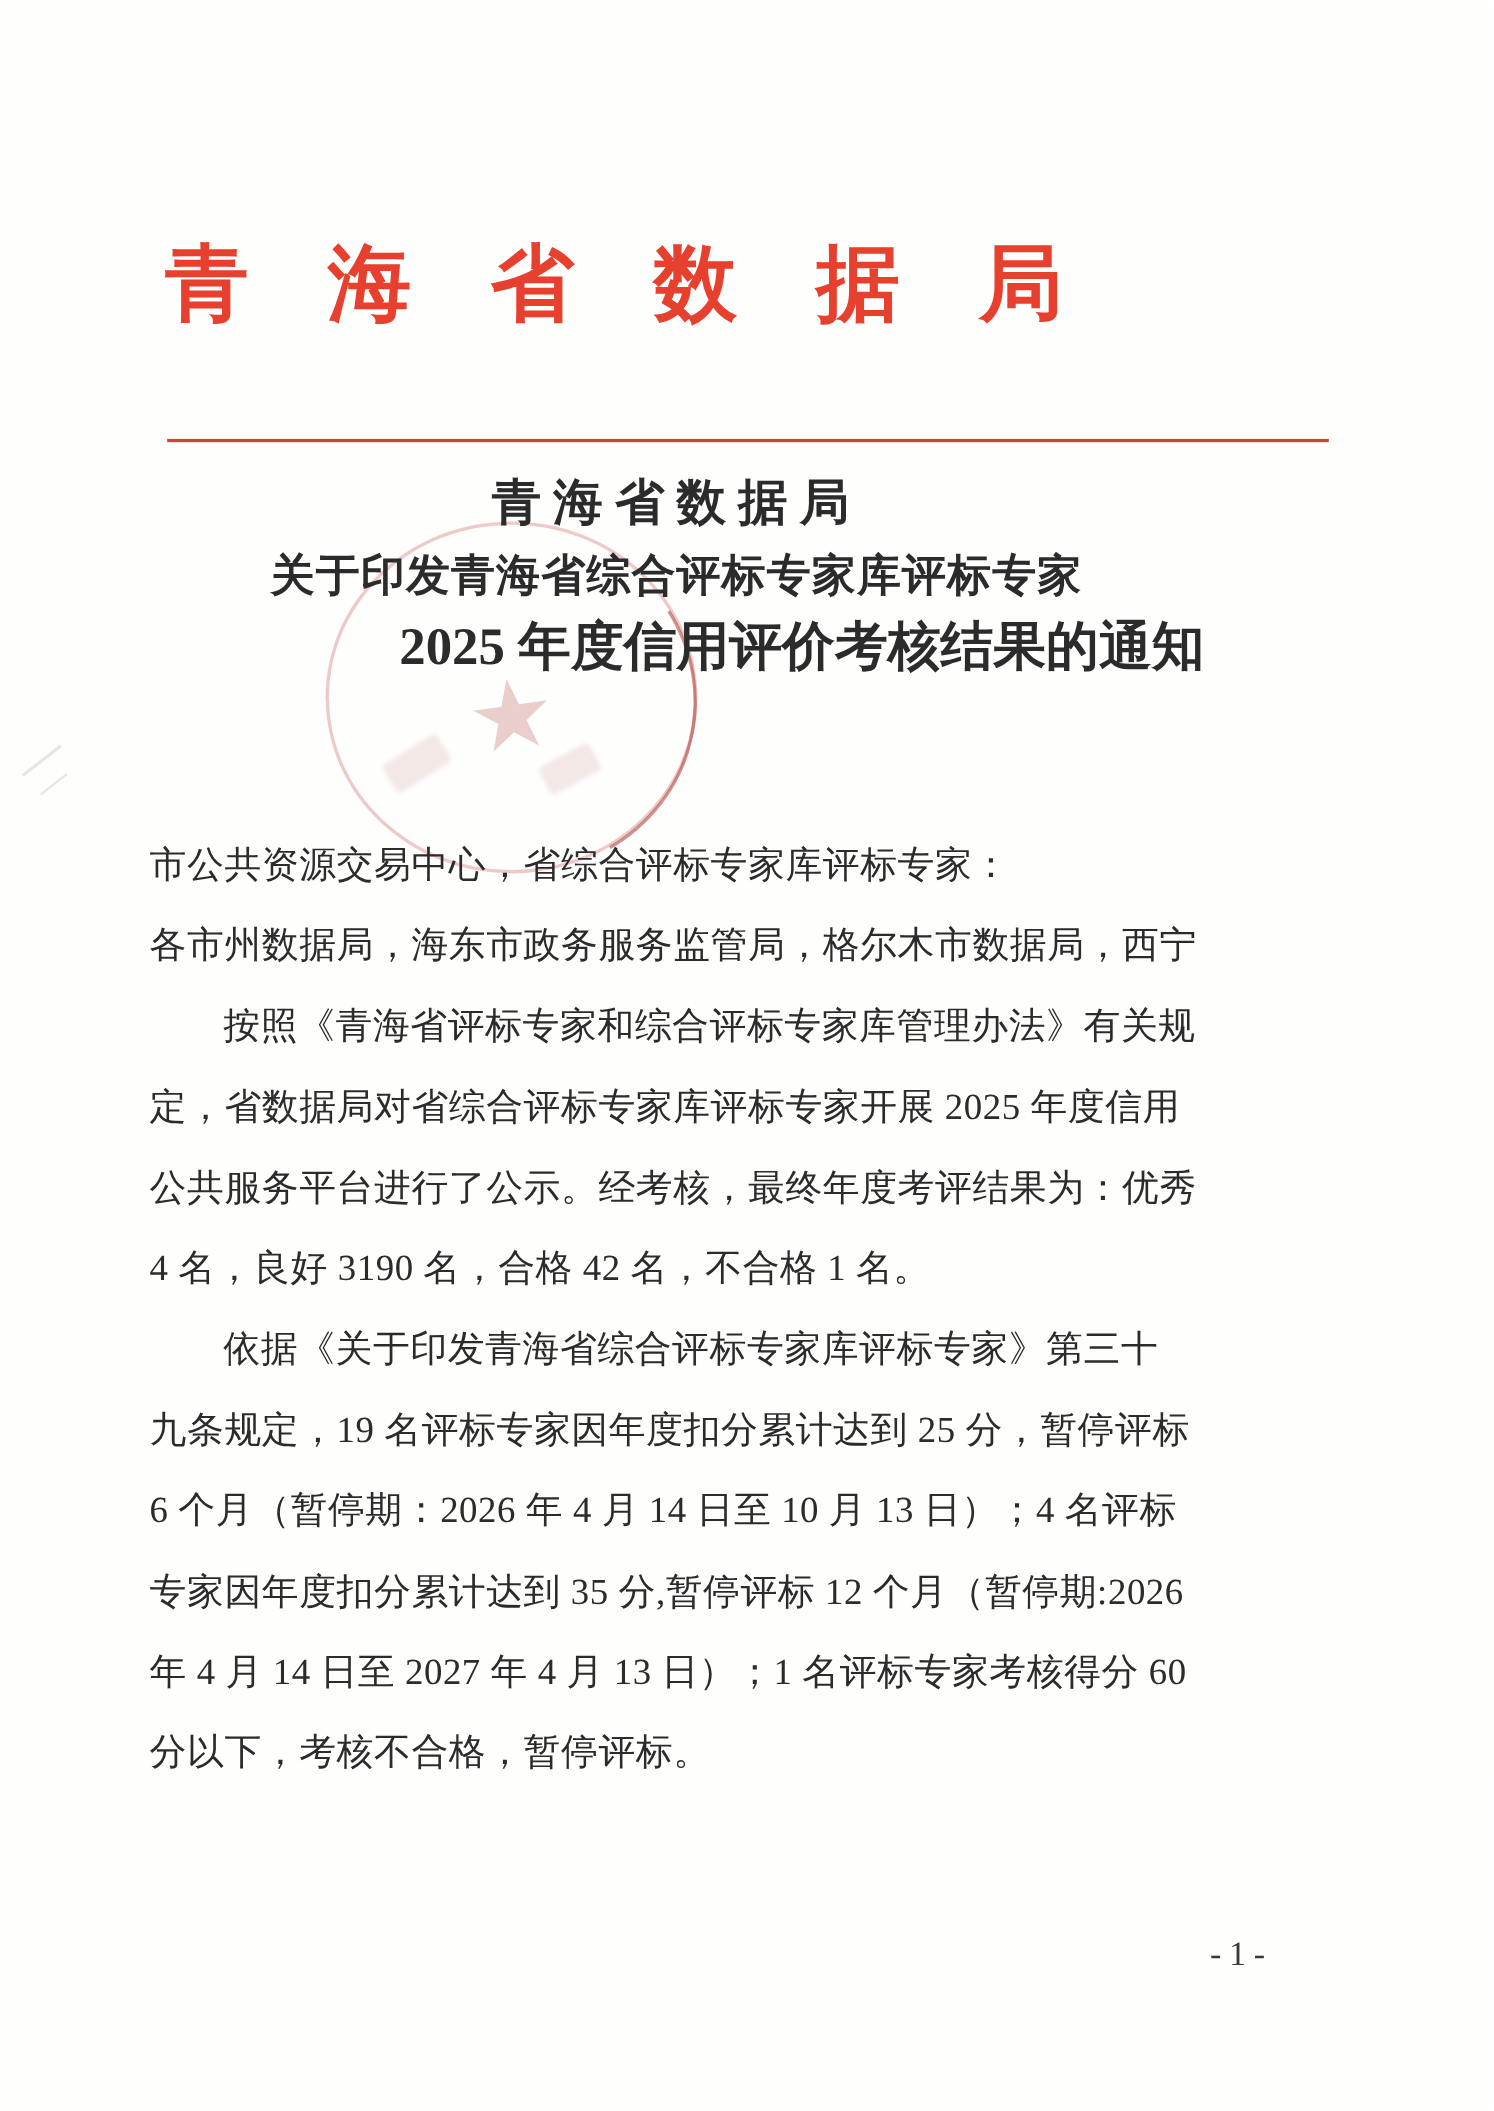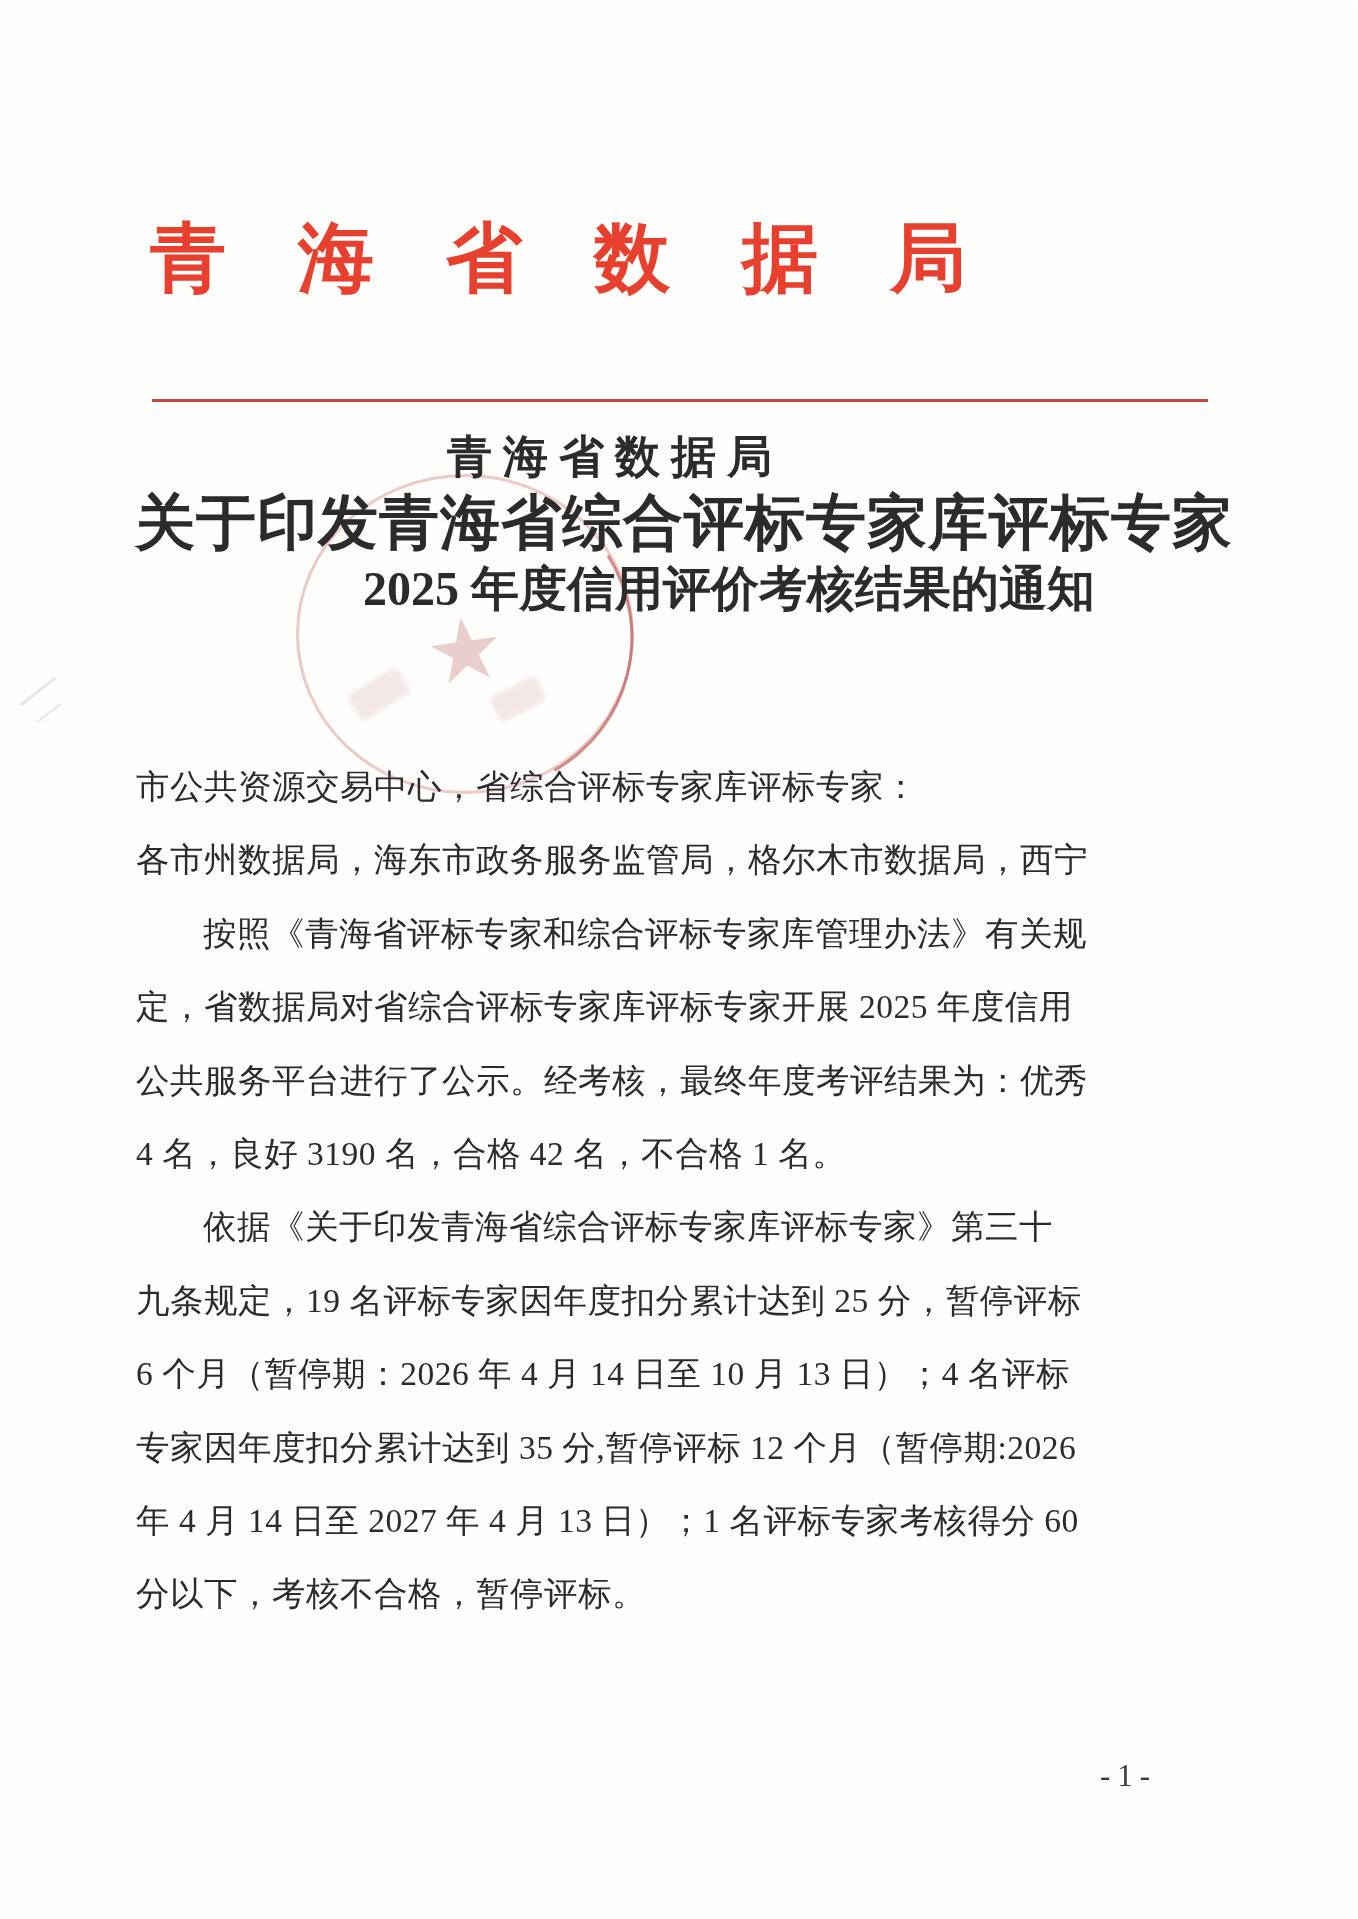--- a/index.html
+++ b/index.html
@@ -63,21 +63,21 @@
     position: absolute;
     top: 424px;
     left: 135px;
     width: 960px;
     text-align: center;
     font-weight: 700;
     color: var(--text-color, #2b2b2b);
   }
   .title-line { line-height: 66px; white-space: nowrap; }
   .title-line1 { font-size: 45px; letter-spacing: 11px; }
-  .title-line2 { font-size: 60px; letter-spacing: 1px; text-align: center; }
+  .title-line2 { font-size: 40px; letter-spacing: 1px; text-align: center; }
   .title-line3 { font-size: 48px; letter-spacing: 0; text-align: right; }
 
   
   .body-text {
     position: absolute;
     left: 136px;
     top: 750px;
     width: 946px;
     font-size: 33.5px;
   }

